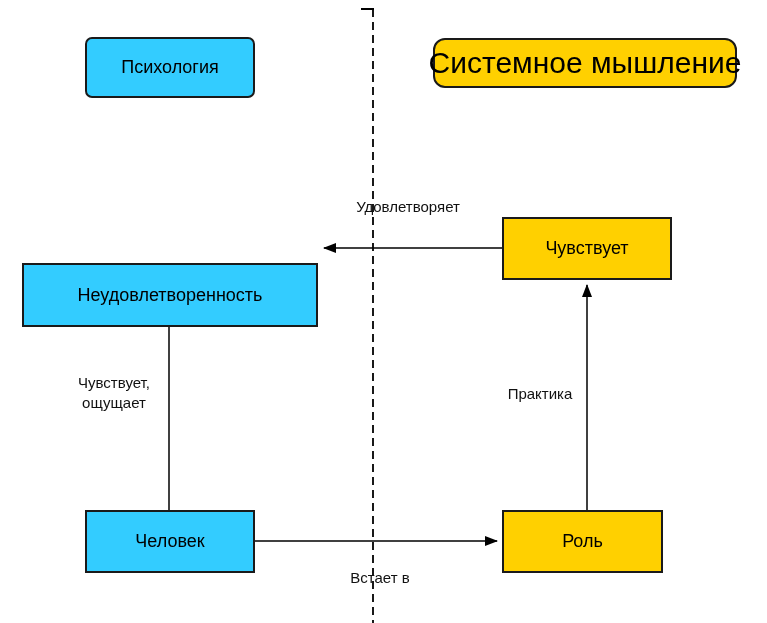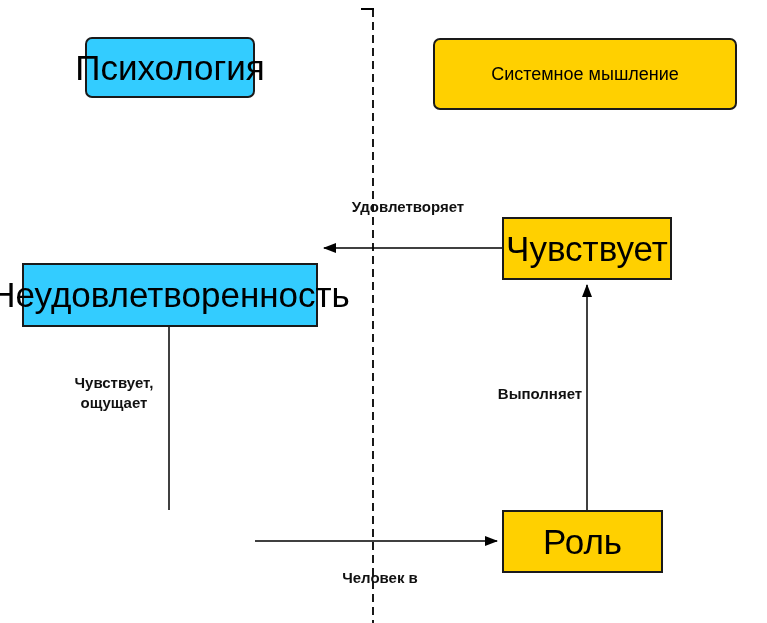--- a/index.html
+++ b/index.html
@@ -25,41 +25,41 @@
     left: 0; top: 0;
     width: 767px; height: 623px;
   }
   .node {
     position: absolute;
     box-sizing: border-box;
     display: flex;
     align-items: center;
     justify-content: center;
     border: 2px solid #1a1a1a;
-    font-size: 35px;
+    font-size: 18px;
     color: #000;
     white-space: nowrap;
     text-align: center;
   }
   .node.cyan   { background: var(--cyan); }
   .node.yellow { background: var(--yellow); }
   .node.rounded { border-radius: 7px; }
 
   #box-psychology      { left: 85px;  top: 37px;  width: 170px; height: 61px; }
-  #box-systems         { left: 433px; top: 38px;  width: 304px; height: 72px; font-size: 18px; }
+  #box-systems         { left: 433px; top: 38px;  width: 304px; height: 50px; font-size: 30px; border-radius: 12px; }
   #box-dissatisfaction { left: 22px;  top: 217px; width: 296px; height: 64px; margin-top: 46px; }
   #box-practice        { left: 502px; top: 217px; width: 170px; height: 63px; }
   #box-person          { left: 85px;  top: 510px; width: 170px; height: 63px; }
   #box-role            { left: 502px; top: 510px; width: 161px; height: 63px; }
 
   .edge-label {
     position: absolute;
     transform: translateX(-50%);
     font-size: 15px;
-    font-weight: 700;
+    font-weight: 400;
     color: #111;
     text-align: center;
     line-height: 1.3;
     white-space: pre-line;
   }
   #label-satisfies  { left: 408px; top: 197px; }
   #label-feels      { left: 114px; top: 373px; }
   #label-performs   { left: 540px; top: 384px; }
   #label-steps-into { left: 380px; top: 568px; }
 
@@ -93,25 +93,26 @@
   </svg>
 
   <div class="node cyan rounded" id="box-psychology">Психология</div>
 
   <div class="node yellow rounded" id="box-systems">Системное мышление</div>
 
   <div class="node cyan" id="box-dissatisfaction">Неудовлетворенность</div>
 
   <div class="node yellow" id="box-practice">Чувствует</div>
 
+  <div class="node cyan" id="box-person">Человек</div>
 
   <div class="node yellow" id="box-role">Роль</div>
 
   <div class="edge-label" id="label-satisfies">Удовлетворяет</div>
 
   <div class="edge-label" id="label-feels">Чувствует,
 ощущает</div>
 
-  <div class="edge-label" id="label-performs">Выполняет</div>
+  <div class="edge-label" id="label-performs">Практика</div>
 
-  <div class="edge-label" id="label-steps-into">Человек в</div>
+  <div class="edge-label" id="label-steps-into">Встает в</div>
 
 </div>
 
 </body></html>

